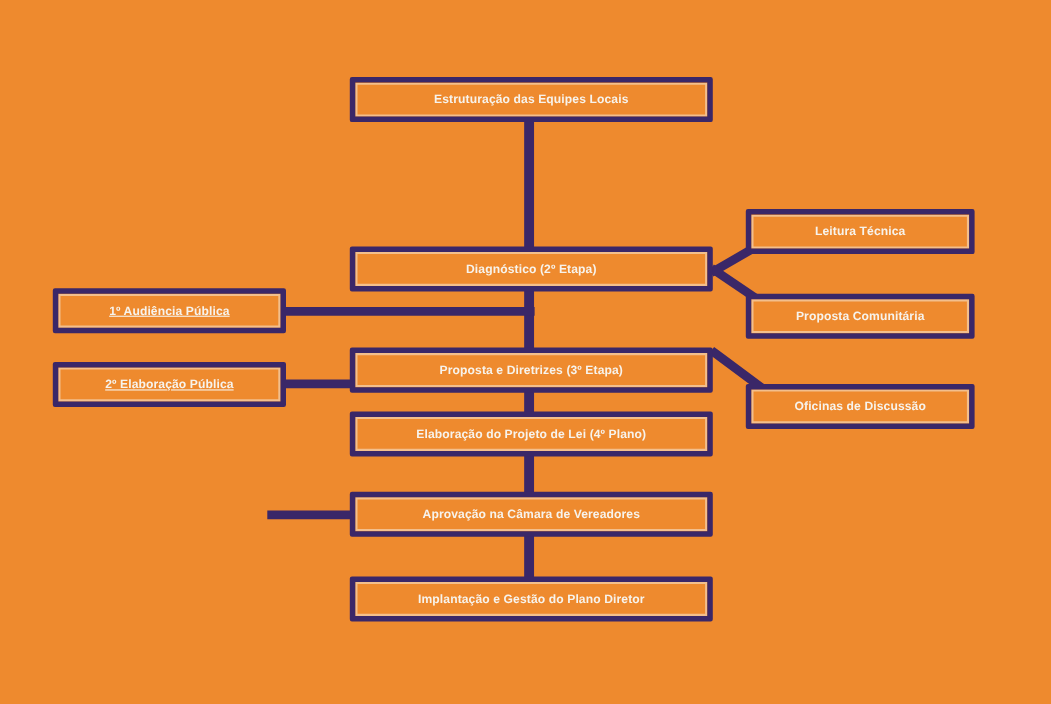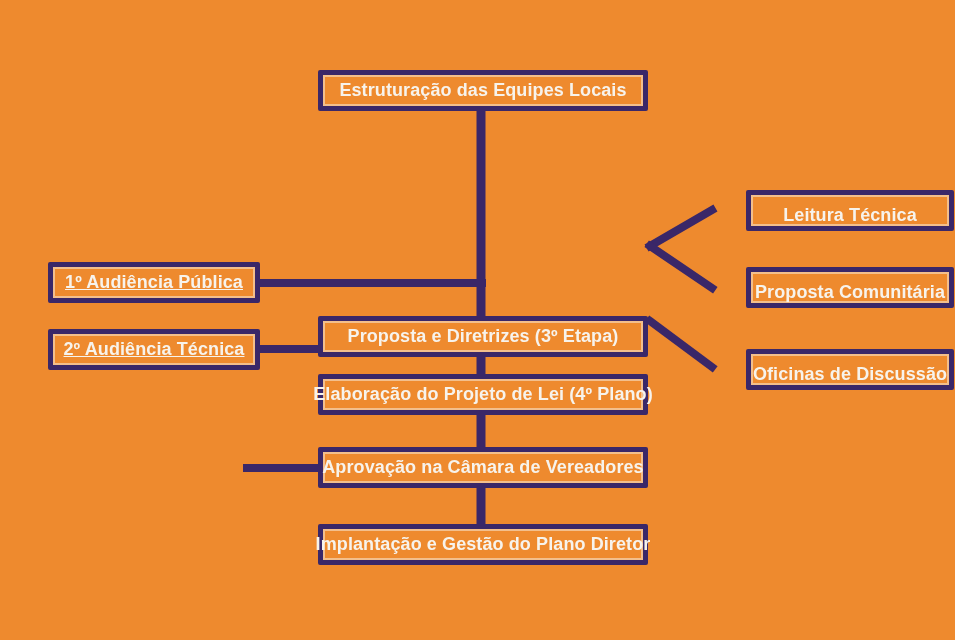--- a/index.html
+++ b/index.html
@@ -30,28 +30,28 @@
     border: 5px solid #3A2768;
     border-radius: 2px;
     background: #EE8A2E;
     box-shadow: inset 0 0 0 2px rgba(248,243,234,0.5);
     display: flex;
     align-items: center;
     justify-content: center;
     z-index: 2;
     color: #F7F3EC;
     font-weight: bold;
-    font-size: 18px;
+    font-size: 11px;
     letter-spacing: 0.1px;
     white-space: nowrap;
     text-align: center;
   }
   .node-center { left: 318px; width: 330px; }
   .node-left   { left: 48px;  width: 212px; text-decoration: underline; }
-  .node-right  { left: 746px; width: 208px; align-items: flex-end; }
+  .node-right  { left: 678px; width: 208px; }
 </style>
 </head>
 <body>
 
 <div class="canvas">
 
   <svg class="connectors" width="955" height="640" viewBox="0 0 955 640">
     <g stroke="#3A2768" stroke-width="9" fill="none">
       <line x1="481" y1="100" x2="481" y2="535"></line>
     </g>
@@ -63,20 +63,23 @@
       <line x1="650" y1="246" x2="712" y2="288"></line>
       <line x1="650" y1="321" x2="712" y2="367"></line>
     </g>
   </svg>
 
   <div class="node node-center" style="top:70px">
     <span>Estruturação das Equipes Locais</span>
   </div>
 
 
+  <div class="node node-center" style="top:224px">
+    <span>Diagnóstico (2º Etapa)</span>
+  </div>
 
   <div class="node node-center" style="top:316px">
     <span>Proposta e Diretrizes (3º Etapa)</span>
   </div>
 
   <div class="node node-center" style="top:374px">
     <span>Elaboração do Projeto de Lei (4º Plano)</span>
   </div>
 
   <div class="node node-center" style="top:447px">
@@ -85,21 +88,21 @@
 
   <div class="node node-center" style="top:524px">
     <span>Implantação e Gestão do Plano Diretor</span>
   </div>
 
   <div class="node node-left" style="top:262px">
     <span>1º Audiência Pública</span>
   </div>
 
   <div class="node node-left" style="top:329px">
-    <span>2º Audiência Técnica</span>
+    <span>2º Elaboração Pública</span>
   </div>
 
 
   <div class="node node-right" style="top:190px">
     <span>Leitura Técnica</span>
   </div>
 
   <div class="node node-right" style="top:267px">
     <span>Proposta Comunitária</span>
   </div>

